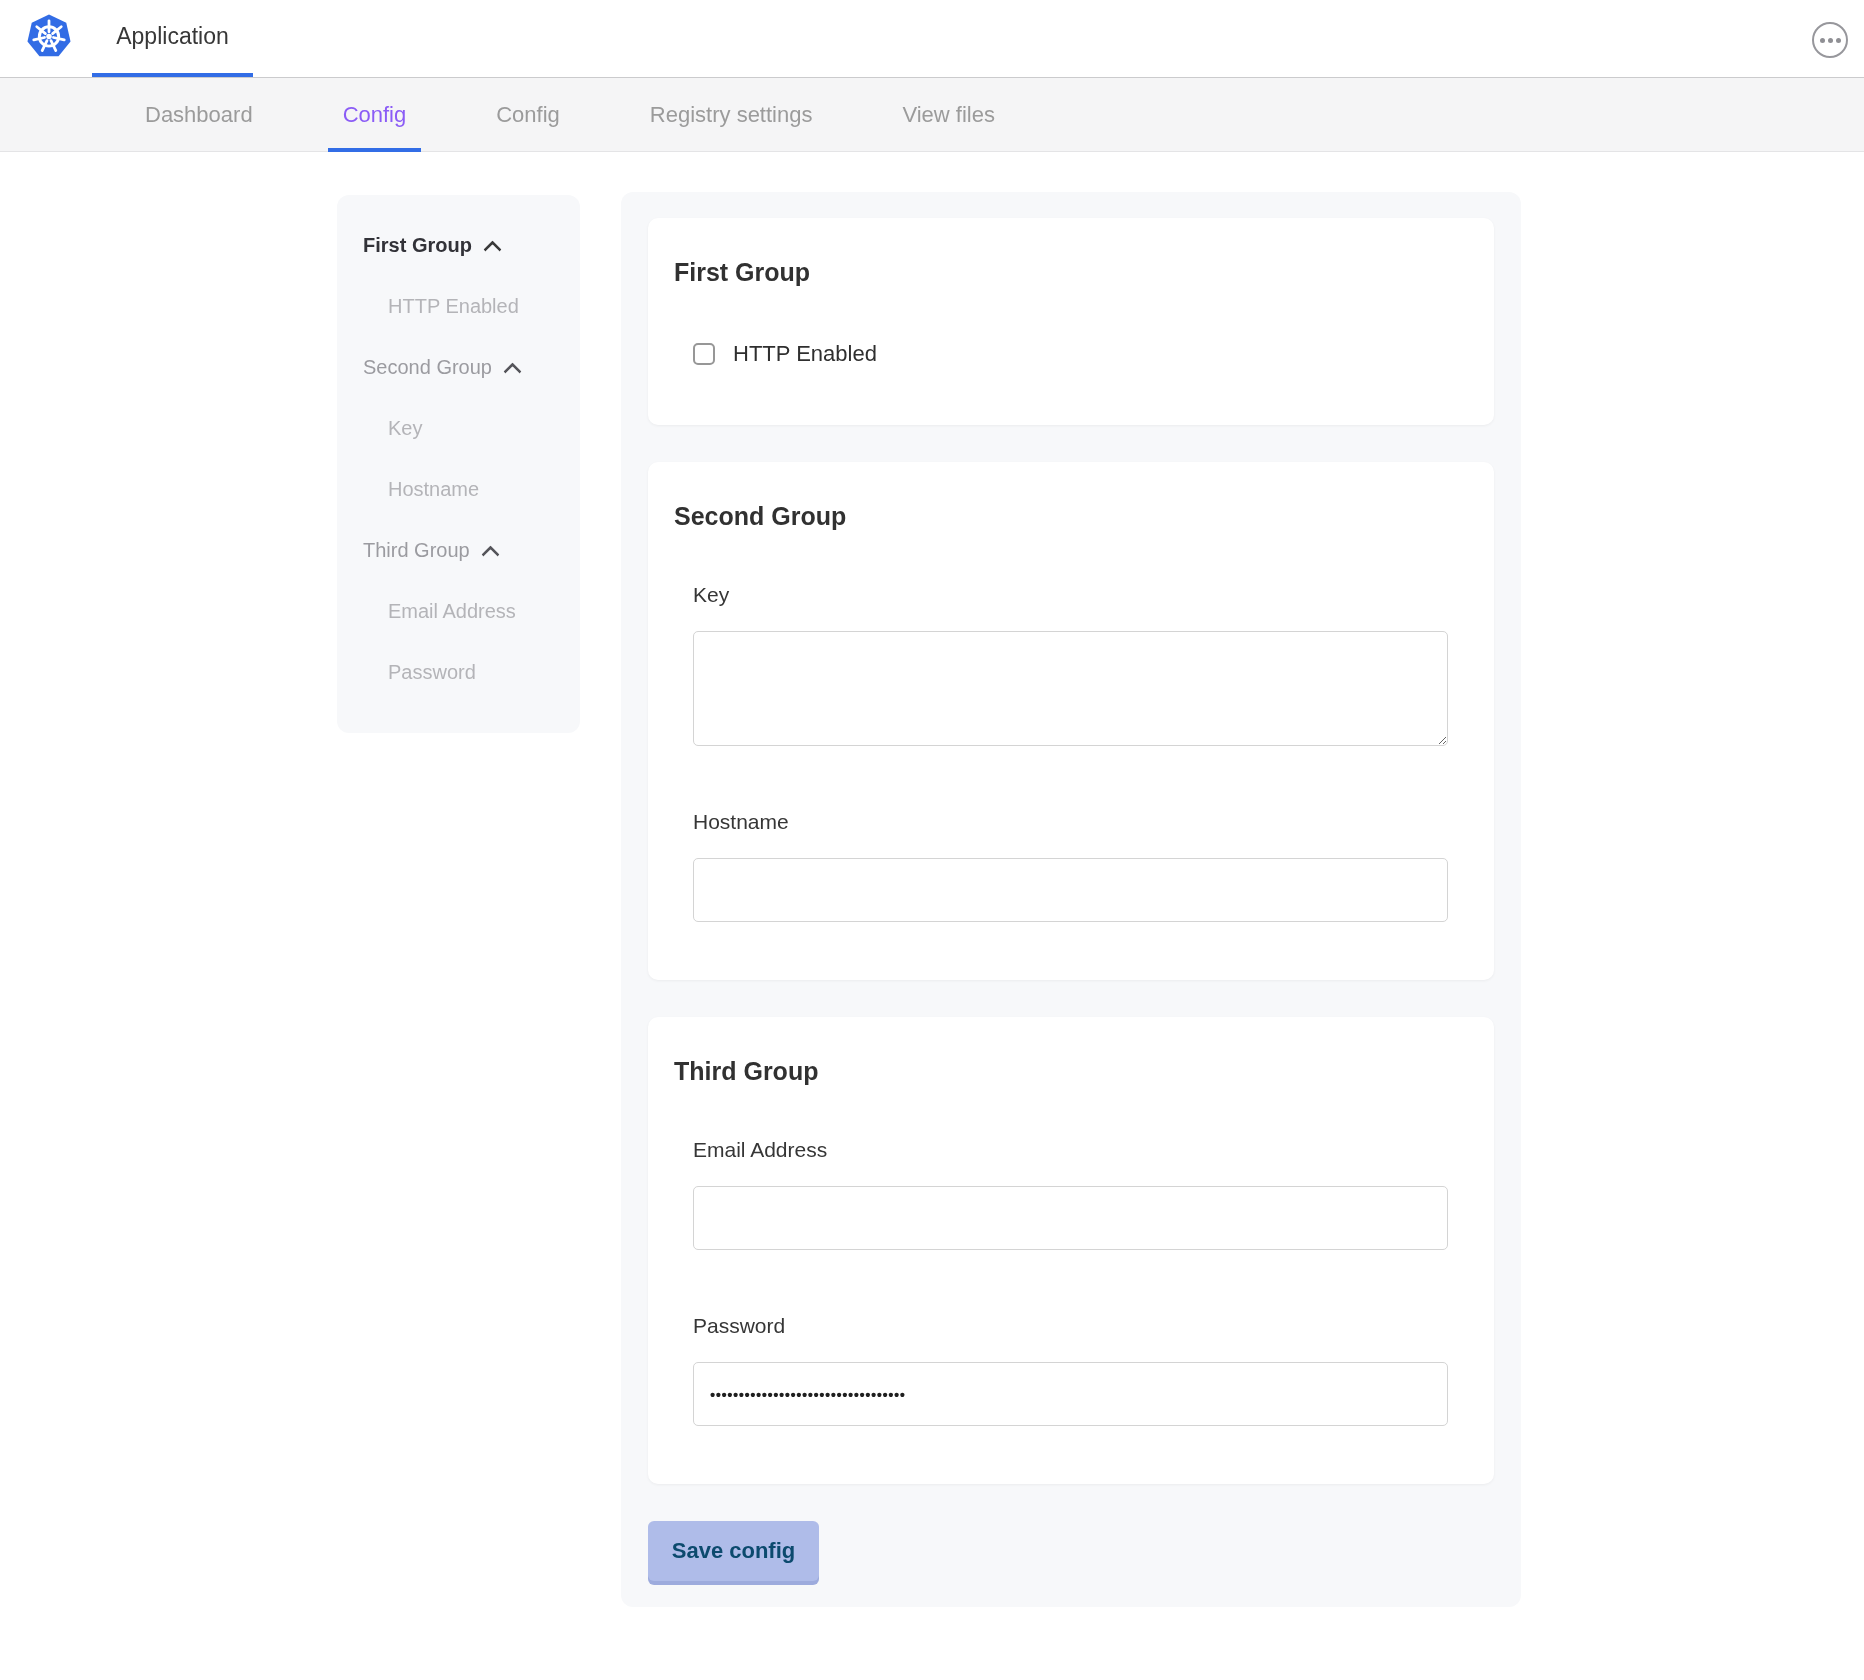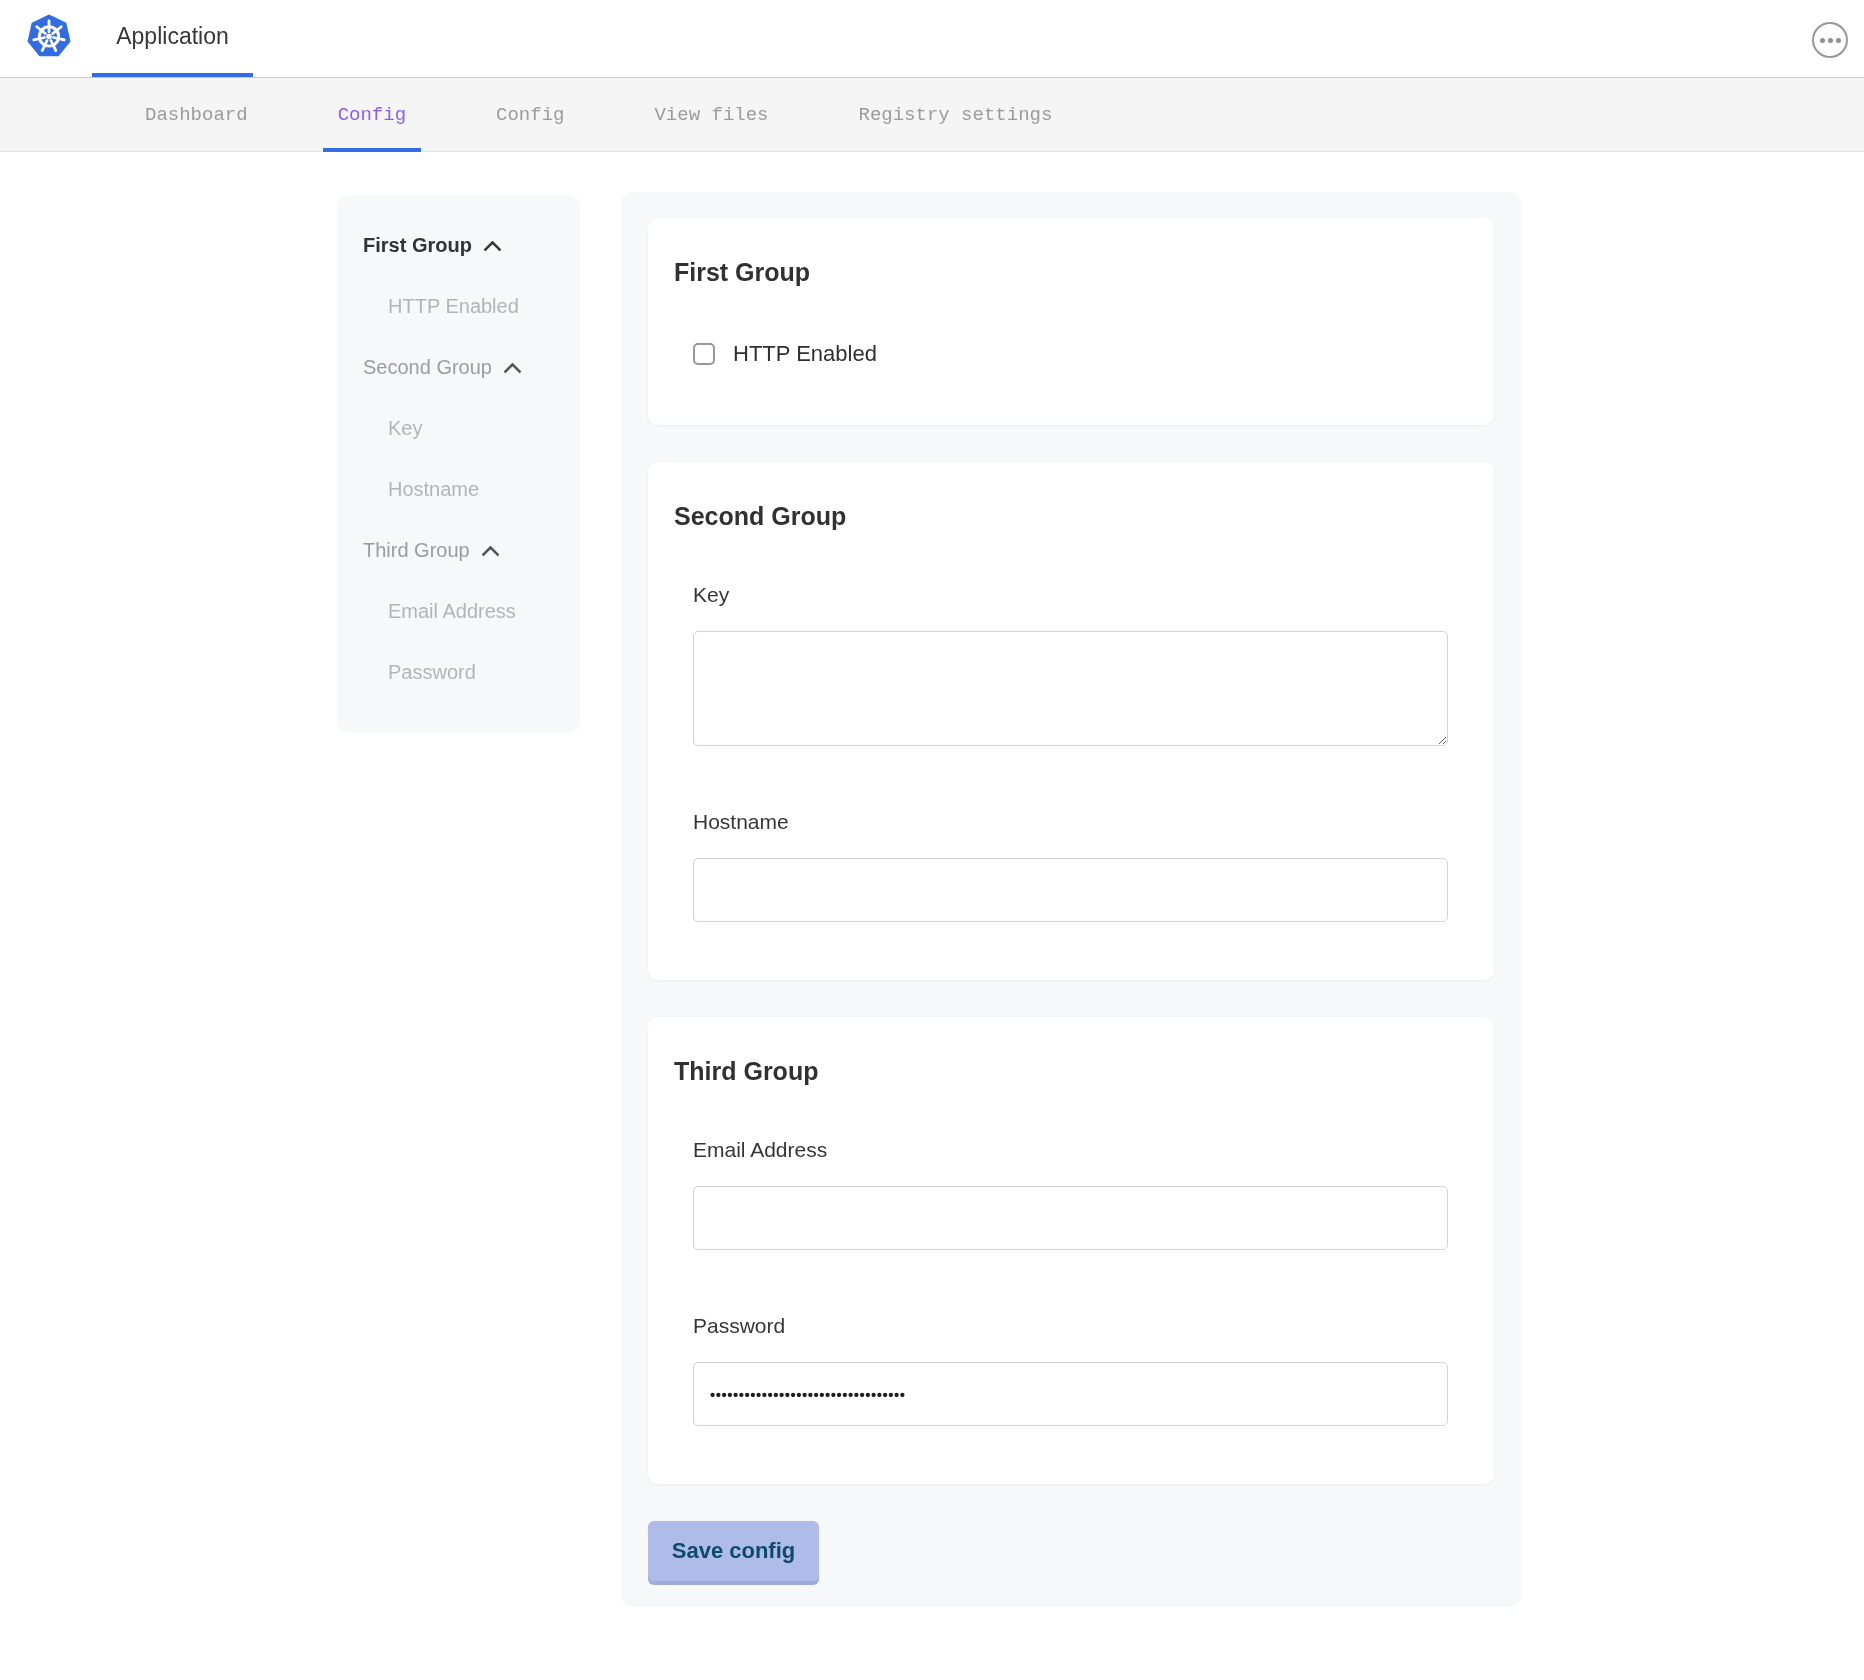--- a/index.html
+++ b/index.html
@@ -16,22 +16,22 @@
   .menu-btn { position:absolute; right:24px; top:22px; width:36px; height:36px;
               border:2px solid #97979c; border-radius:50%;
               display:flex; align-items:center; justify-content:center; gap:3px;
               background:#fff; cursor:pointer; }
   .menu-btn i { width:5px; height:5px; border-radius:50%; background:#8f8f94; }
 
   
   .tabbar { position:absolute; left:0; top:77px; width:100%; height:75px;
             background:#f5f5f6; border-top:1px solid #cbcbcd; border-bottom:1px solid #e4e4e6;
             display:flex; align-items:stretch; padding-left:100px; }
-  .tab { display:flex; align-items:center; padding:2px 45px; font-size:19px;
-         color:#9b9b9b; position:relative; cursor:pointer; white-space:nowrap;font-family:Liberation Mono, monospace; }
+  .tab { display:flex; align-items:center; padding:2px 45px; font-size:22px;
+         color:#9b9b9b; position:relative; cursor:pointer; white-space:nowrap; }
   .tab.active { color:#8b5cf6; }
   .tab.active::after { content:""; position:absolute; left:30px; right:30px; bottom:-1px;
                        height:4px; background:#326DE6; }
 
   
   .sidebar { position:absolute; left:337px; top:195px; width:243px; height:538px;
              background:#f7f8fa; border-radius:12px; padding:20px 0 0 26px; }
   .side-item { height:61px; display:flex; align-items:center; font-size:20px;
                color:#9b9ba0; cursor:pointer; white-space:nowrap; }
   .side-item.sub { padding-left:25px; color:#b4b4b8; }
@@ -90,22 +90,22 @@
     <i></i>
       <i></i>
       <i></i>
   </div>
 </div>
 
 <div class="tabbar">
     <div class="tab">Dashboard</div>
     <div class="tab active">Config</div>
     <div class="tab">Config</div>
+    <div class="tab">Registry settings</div>
     <div class="tab">View files</div>
-    <div class="tab">Registry settings</div>
   </div>
 
 <div class="sidebar">
     <div class="side-item group active">
       <span>First Group</span>
       <span class="chev"></span>
     </div>
     <div class="side-item sub">
       <span>HTTP Enabled</span>
     </div>

